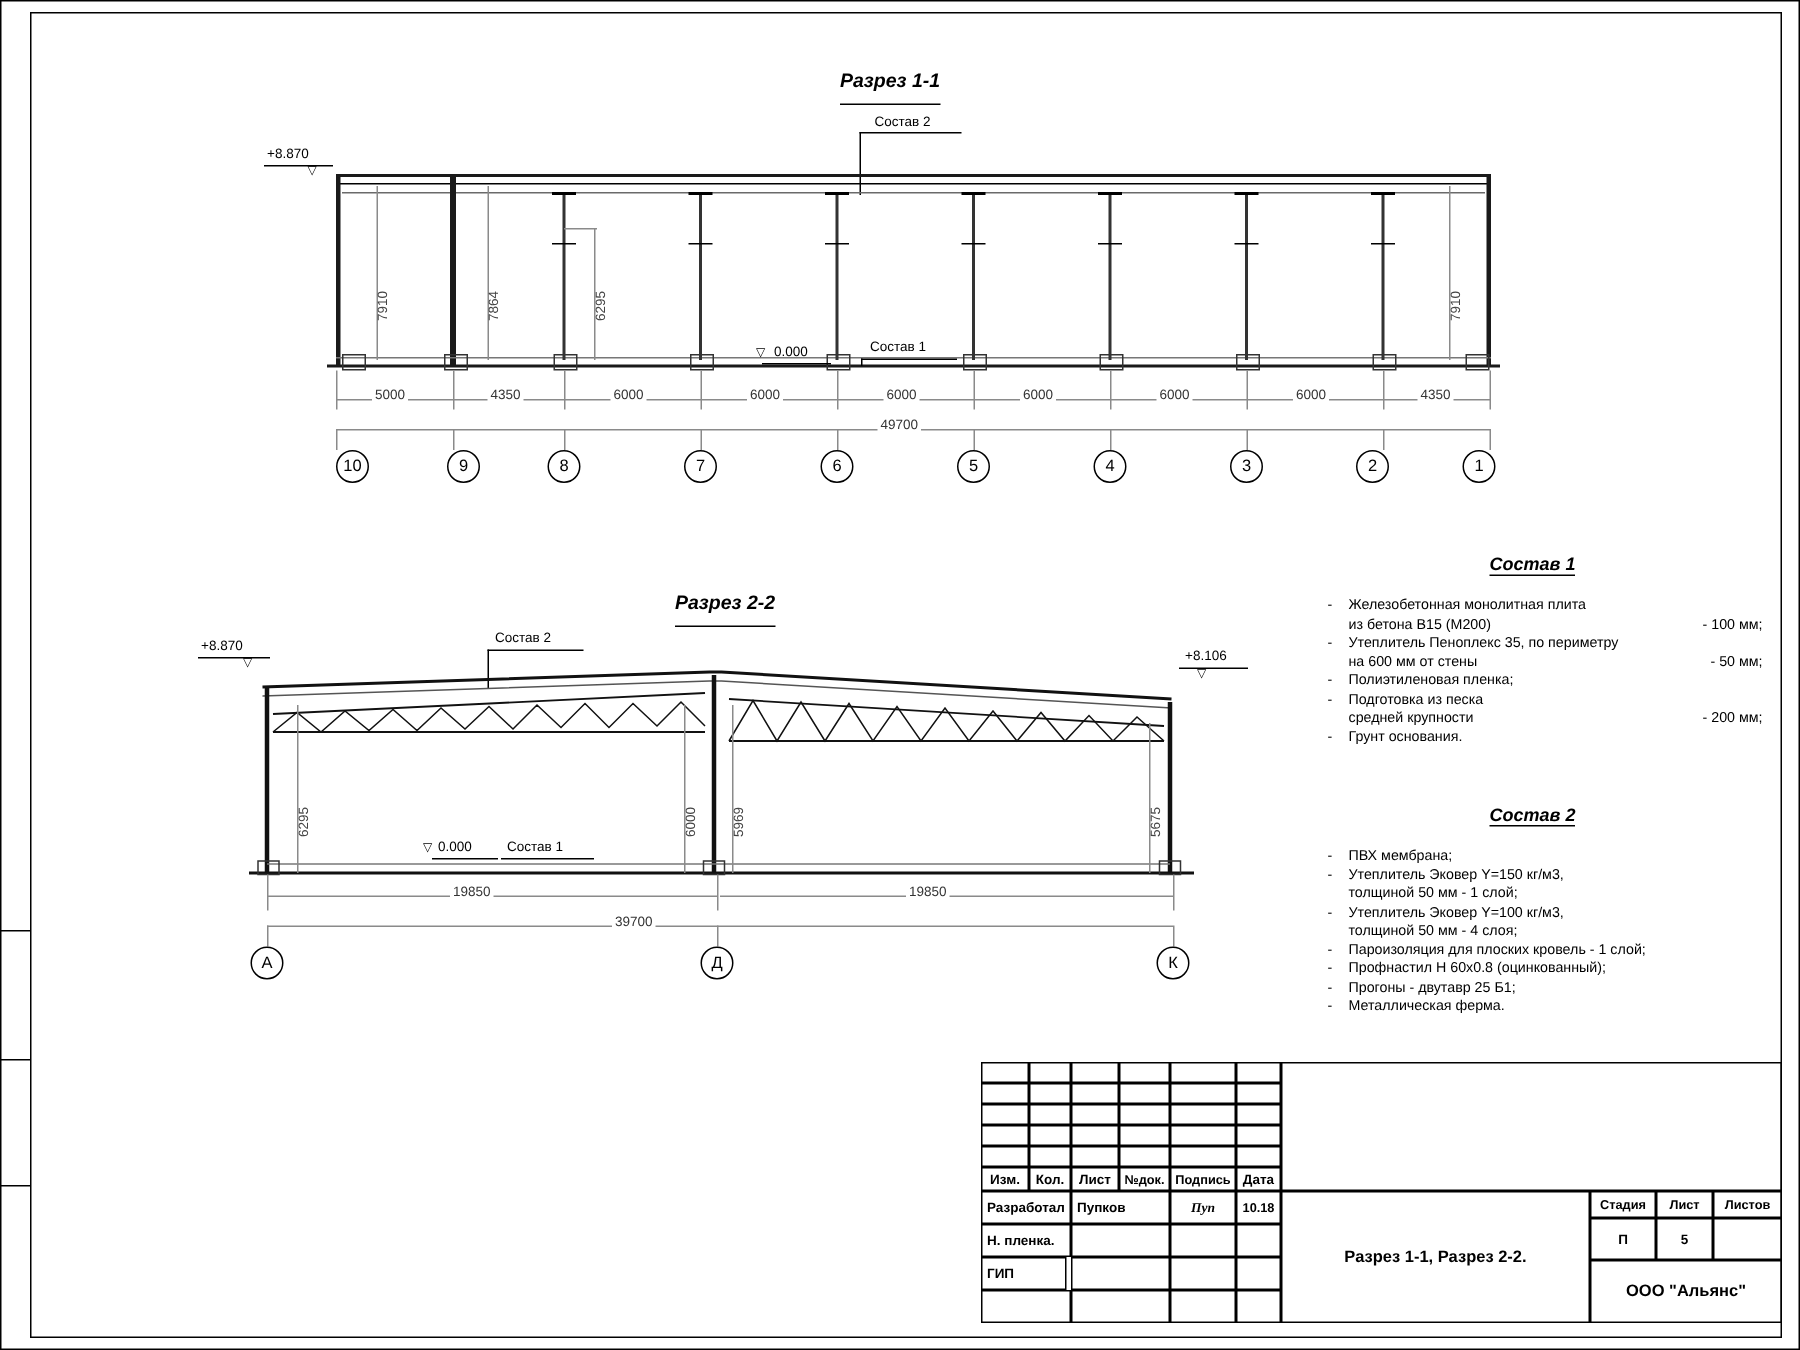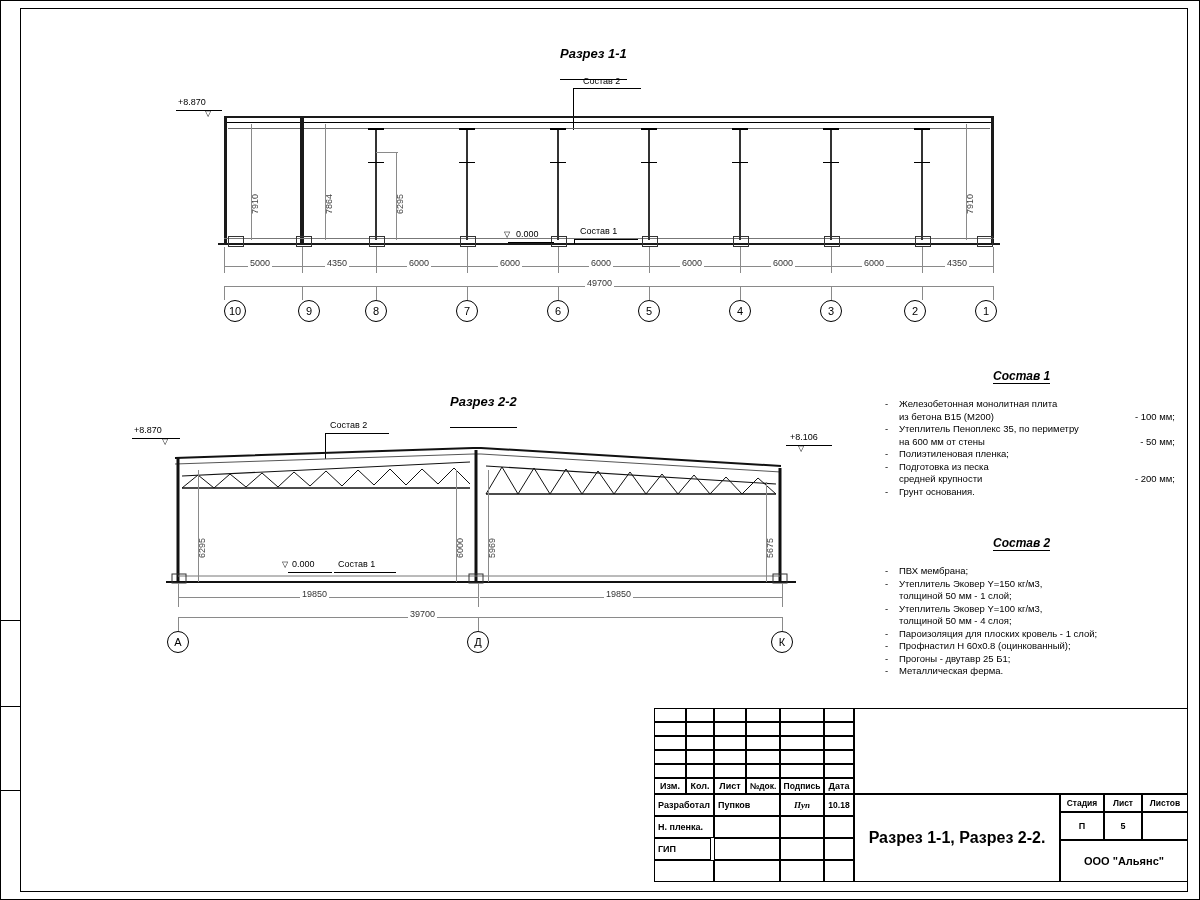--- a/index.html
+++ b/index.html
@@ -6,21 +6,21 @@
   body{width:1200px;height:900px;font-family:"Liberation Sans",sans-serif;color:#000;position:relative;overflow:hidden;}
   .sheet{position:absolute;inset:0;}
   .frame-outer{position:absolute;left:0;top:0;width:1200px;height:900px;border:1px solid #000;box-sizing:border-box;}
   .frame-inner{position:absolute;left:20px;top:8px;width:1168px;height:884px;border:1px solid #000;box-sizing:border-box;}
   .left-notch{position:absolute;left:0;top:620px;width:20px;height:272px;border-top:1px solid #000;box-sizing:border-box;}
   .left-notch2{position:absolute;left:0;top:706px;width:20px;height:1px;background:#000;}
   .left-notch3{position:absolute;left:0;top:790px;width:20px;height:1px;background:#000;}
 
   .t{position:absolute;white-space:nowrap;font-size:10px;line-height:12px;}
   .title-sec{font-size:13px;font-style:italic;font-weight:bold;}
-  .title-sec .u{border-bottom:1px solid #000;padding-bottom:18px;}
+  .title-sec .u{border-bottom:1px solid #000;padding-bottom:8px;}
   .sm{font-size:9px;}
   .xsm{font-size:8px;}
   .vert{transform:rotate(-90deg);transform-origin:left top;}
 
   
   .ln{position:absolute;background:#000;}
   .h1{height:1px;}
   .v1{width:1px;}
   .thick{background:#1a1a1a;}
   .gray{background:#8a8a8a;}
@@ -405,21 +405,21 @@
     <div class="cell" style="left:60px;top:130px;width:66px;height:22px;"></div>
     <div class="cell" style="left:126px;top:130px;width:44px;height:22px;"></div>
     <div class="cell" style="left:170px;top:130px;width:30px;height:22px;"></div>
 
     <div class="cell" style="left:0;top:152px;width:60px;height:22px;"></div>
     <div class="cell" style="left:60px;top:152px;width:66px;height:22px;"></div>
     <div class="cell" style="left:126px;top:152px;width:44px;height:22px;"></div>
     <div class="cell" style="left:170px;top:152px;width:30px;height:22px;"></div>
 
     <div class="cell" style="left:200px;top:0;width:334px;height:86px;"></div>
-    <div class="cell cc" style="left:200px;top:86px;width:206px;height:88px;font-size:16px;">Разрез 1-1, Разрез 2-2.</div>
+    <div class="cell cc" style="left:200px;top:86px;width:206px;height:88px;font-size:11px;">Разрез 1-1, Разрез 2-2.</div>
 
     <div class="cell cc" style="left:406px;top:86px;width:44px;height:18px;font-size:8.5px;">Стадия</div>
     <div class="cell cc" style="left:450px;top:86px;width:38px;height:18px;font-size:8.5px;">Лист</div>
     <div class="cell cc" style="left:488px;top:86px;width:46px;height:18px;font-size:8.5px;">Листов</div>
 
     <div class="cell cc" style="left:406px;top:104px;width:44px;height:28px;">П</div>
     <div class="cell cc" style="left:450px;top:104px;width:38px;height:28px;">5</div>
     <div class="cell cc" style="left:488px;top:104px;width:46px;height:28px;"></div>
 
     <div class="cell cc" style="left:406px;top:132px;width:128px;height:42px;font-size:11px;">ООО "Альянс"</div>

